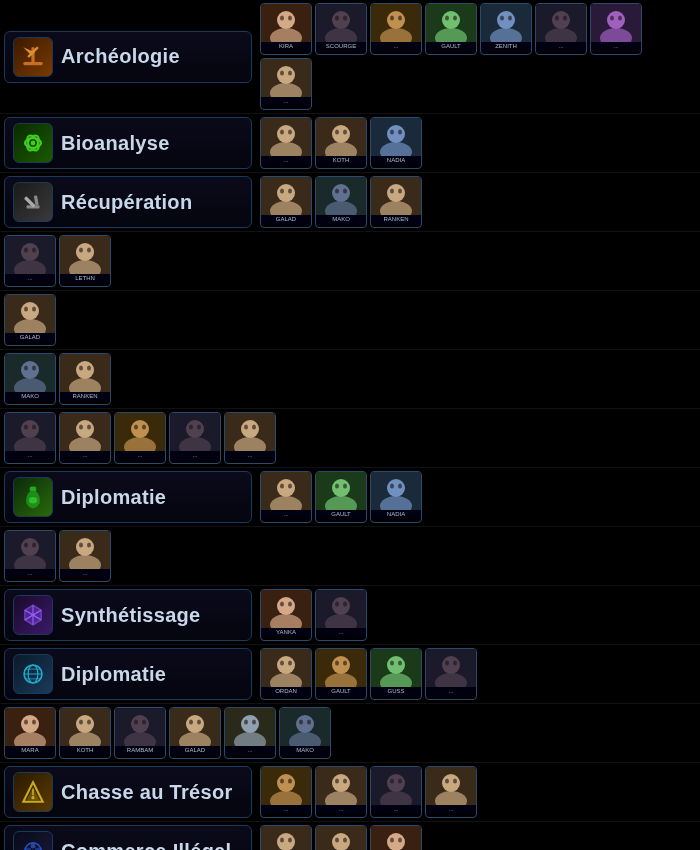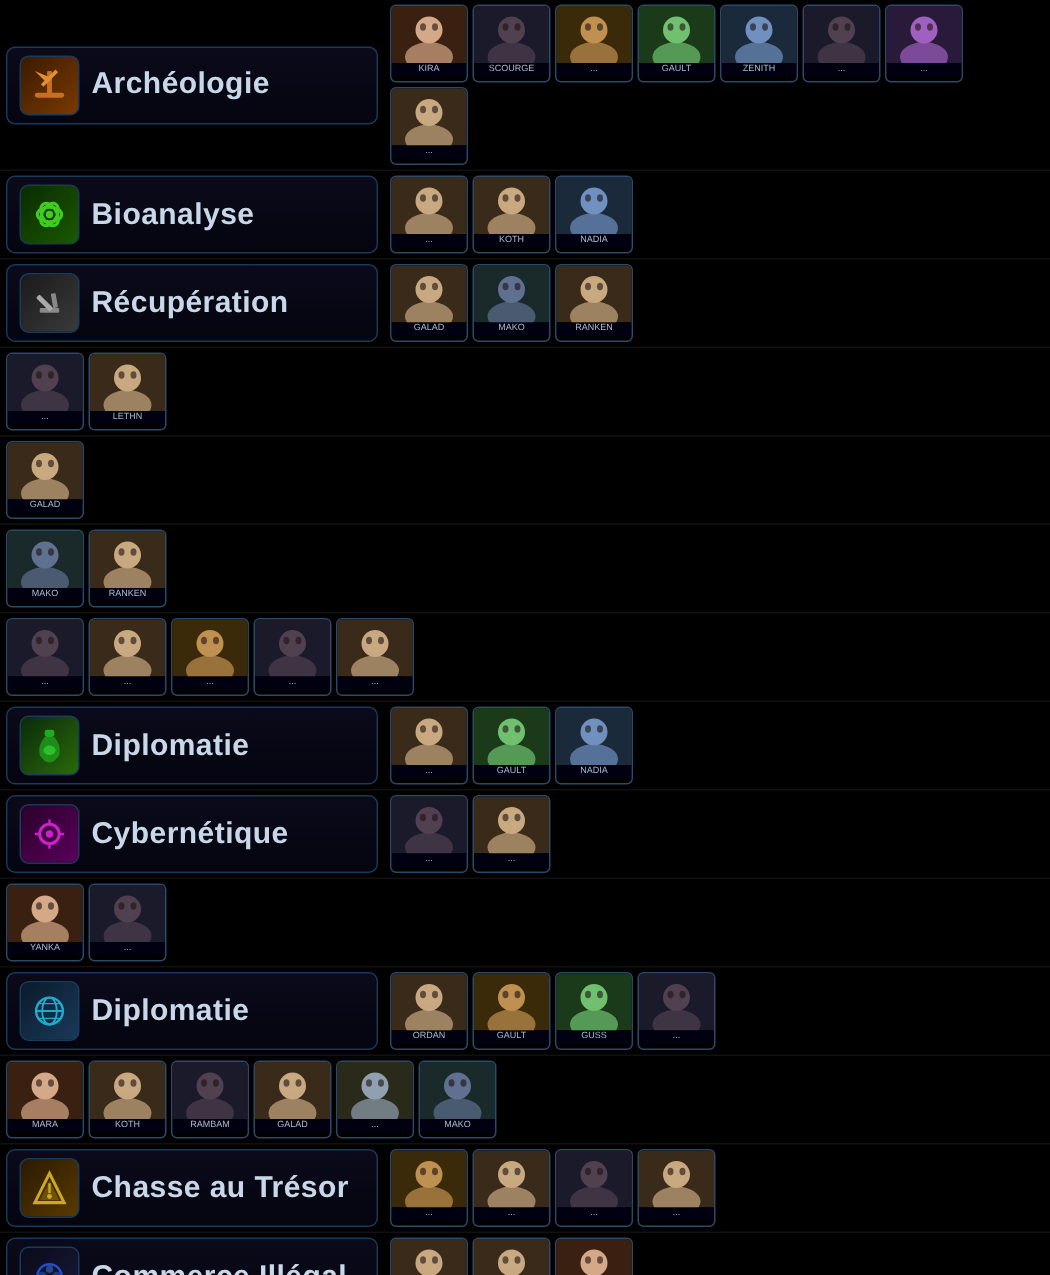--- a/index.html
+++ b/index.html
@@ -464,59 +464,57 @@
         <circle cx="26" cy="16" r="9" fill="#7090c0"></circle>
         <circle cx="26" cy="15" r="7" fill="#7090c0" opacity="0.9"></circle>
         <ellipse cx="22" cy="14" rx="2" ry="2.5" fill="#1a1010" opacity="0.6"></ellipse>
         <ellipse cx="30" cy="14" rx="2" ry="2.5" fill="#1a1010" opacity="0.6"></ellipse>
       </svg>
       <div class="portrait-name" style="color:#aabbcc;font-size:6px;text-align:center;background:rgba(0,0,20,0.85);padding:1px;width:100%;">NADIA</div>
     </div>
       </div>
     </div>
     <div class="skill-row">
+      <div class="companion-list">
+        <div class="companion-portrait">
+      <svg viewBox="0 0 52 38" width="52" height="38" xmlns="http://www.w3.org/2000/svg">
+        <rect width="52" height="38" fill="#1a1a2a"></rect>
+        <ellipse cx="26" cy="34" rx="16" ry="10" fill="#504050" opacity="0.7"></ellipse>
+        <circle cx="26" cy="16" r="9" fill="#504050"></circle>
+        <circle cx="26" cy="15" r="7" fill="#504050" opacity="0.9"></circle>
+        <ellipse cx="22" cy="14" rx="2" ry="2.5" fill="#1a1010" opacity="0.6"></ellipse>
+        <ellipse cx="30" cy="14" rx="2" ry="2.5" fill="#1a1010" opacity="0.6"></ellipse>
+      </svg>
+      <div class="portrait-name" style="color:#aabbcc;font-size:6px;text-align:center;background:rgba(0,0,20,0.85);padding:1px;width:100%;">...</div>
+    </div>
+        <div class="companion-portrait">
+      <svg viewBox="0 0 52 38" width="52" height="38" xmlns="http://www.w3.org/2000/svg">
+        <rect width="52" height="38" fill="#3a2a1a"></rect>
+        <ellipse cx="26" cy="34" rx="16" ry="10" fill="#c8a880" opacity="0.7"></ellipse>
+        <circle cx="26" cy="16" r="9" fill="#c8a880"></circle>
+        <circle cx="26" cy="15" r="7" fill="#c8a880" opacity="0.9"></circle>
+        <ellipse cx="22" cy="14" rx="2" ry="2.5" fill="#1a1010" opacity="0.6"></ellipse>
+        <ellipse cx="30" cy="14" rx="2" ry="2.5" fill="#1a1010" opacity="0.6"></ellipse>
+      </svg>
+      <div class="portrait-name" style="color:#aabbcc;font-size:6px;text-align:center;background:rgba(0,0,20,0.85);padding:1px;width:100%;">...</div>
+    </div>
+      </div>
+    </div>
+    <div class="skill-row">
       <div class="skill-button">
-        <div class="skill-icon icon-cybernetique">
+        <div class="skill-icon icon-synthetissage">
           <svg viewBox="0 0 32 32" width="26" height="26">
-            <circle cx="16" cy="16" r="8" fill="none" stroke="#cc20cc" stroke-width="2.5"></circle>
-            <circle cx="16" cy="16" r="3" fill="#cc20cc"></circle>
-            <line x1="16" y1="4" x2="16" y2="8" stroke="#cc20cc" stroke-width="2"></line>
-            <line x1="16" y1="24" x2="16" y2="28" stroke="#cc20cc" stroke-width="2"></line>
-            <line x1="4" y1="16" x2="8" y2="16" stroke="#cc20cc" stroke-width="2"></line>
-            <line x1="24" y1="16" x2="28" y2="16" stroke="#cc20cc" stroke-width="2"></line>
+            <polygon points="16,4 26,10 26,22 16,28 6,22 6,10" fill="#7030cc" opacity="0.6" stroke="#9060ee" stroke-width="2"></polygon>
+            <line x1="16" y1="4" x2="16" y2="28" stroke="#9060ee" stroke-width="1.5"></line>
+            <line x1="6" y1="10" x2="26" y2="22" stroke="#9060ee" stroke-width="1.5"></line>
+            <line x1="26" y1="10" x2="6" y2="22" stroke="#9060ee" stroke-width="1.5"></line>
           </svg>
         </div>
-        <span class="skill-label">Cybernétique</span>
-      </div>
-      <div class="companion-list">
-        <div class="companion-portrait">
-      <svg viewBox="0 0 52 38" width="52" height="38" xmlns="http://www.w3.org/2000/svg">
-        <rect width="52" height="38" fill="#1a1a2a"></rect>
-        <ellipse cx="26" cy="34" rx="16" ry="10" fill="#504050" opacity="0.7"></ellipse>
-        <circle cx="26" cy="16" r="9" fill="#504050"></circle>
-        <circle cx="26" cy="15" r="7" fill="#504050" opacity="0.9"></circle>
-        <ellipse cx="22" cy="14" rx="2" ry="2.5" fill="#1a1010" opacity="0.6"></ellipse>
-        <ellipse cx="30" cy="14" rx="2" ry="2.5" fill="#1a1010" opacity="0.6"></ellipse>
-      </svg>
-      <div class="portrait-name" style="color:#aabbcc;font-size:6px;text-align:center;background:rgba(0,0,20,0.85);padding:1px;width:100%;">...</div>
-    </div>
-        <div class="companion-portrait">
-      <svg viewBox="0 0 52 38" width="52" height="38" xmlns="http://www.w3.org/2000/svg">
-        <rect width="52" height="38" fill="#3a2a1a"></rect>
-        <ellipse cx="26" cy="34" rx="16" ry="10" fill="#c8a880" opacity="0.7"></ellipse>
-        <circle cx="26" cy="16" r="9" fill="#c8a880"></circle>
-        <circle cx="26" cy="15" r="7" fill="#c8a880" opacity="0.9"></circle>
-        <ellipse cx="22" cy="14" rx="2" ry="2.5" fill="#1a1010" opacity="0.6"></ellipse>
-        <ellipse cx="30" cy="14" rx="2" ry="2.5" fill="#1a1010" opacity="0.6"></ellipse>
-      </svg>
-      <div class="portrait-name" style="color:#aabbcc;font-size:6px;text-align:center;background:rgba(0,0,20,0.85);padding:1px;width:100%;">...</div>
-    </div>
-      </div>
-    </div>
-    <div class="skill-row">
+        <span class="skill-label">Synthétissage</span>
+      </div>
       <div class="companion-list">
         <div class="companion-portrait">
       <svg viewBox="0 0 52 38" width="52" height="38" xmlns="http://www.w3.org/2000/svg">
         <rect width="52" height="38" fill="#3a2010"></rect>
         <ellipse cx="26" cy="34" rx="16" ry="10" fill="#d4a888" opacity="0.7"></ellipse>
         <circle cx="26" cy="16" r="9" fill="#d4a888"></circle>
         <circle cx="26" cy="15" r="7" fill="#d4a888" opacity="0.9"></circle>
         <ellipse cx="22" cy="14" rx="2" ry="2.5" fill="#1a1010" opacity="0.6"></ellipse>
         <ellipse cx="30" cy="14" rx="2" ry="2.5" fill="#1a1010" opacity="0.6"></ellipse>
       </svg>

